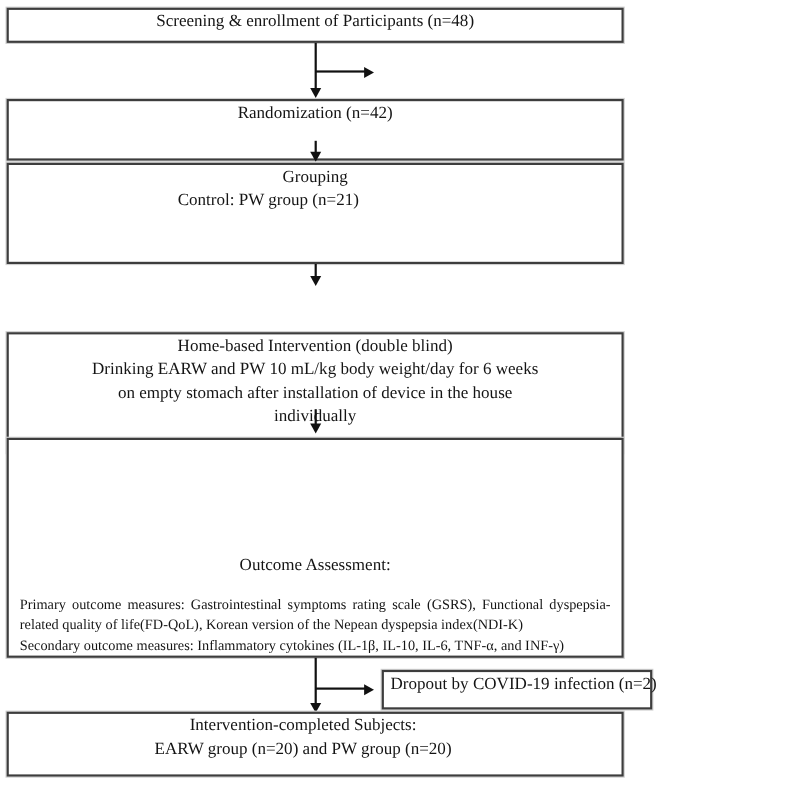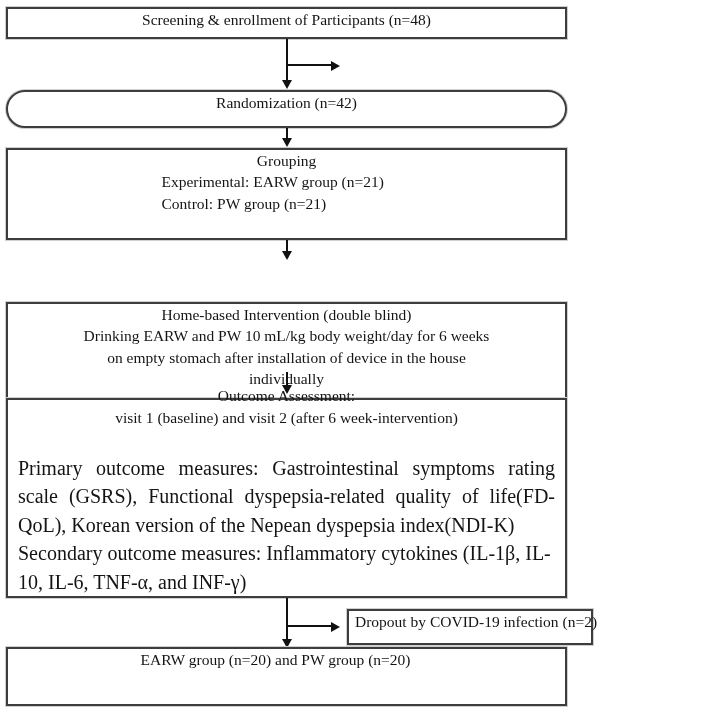--- a/index.html
+++ b/index.html
@@ -40,44 +40,44 @@
     text-align: center;
     white-space: nowrap;
   }
 
   
   .main-col  { left: 6px;  width: 561px; }
   .side-col  { left: 347px; width: 246px; }
 
   #box-screening    { top: 7px;   height: 32px; }
   #box-withdrawal   { top: 48px;  height: 36px; }
-  #box-random       { top: 90px;  height: 38px; border-radius: 19px; }
+  #box-random       { top: 90px;  height: 56px; }
   #box-grouping     { top: 148px; height: 92px; font-family: Liberation Serif, serif; }
   #box-intervention { top: 262px; height: 110px; margin-top: 40px; }
   #box-outcome      { top: 398px; height: 200px;
                       justify-content: flex-end; padding: 9px 10px 0 10px; }
   #box-dropout      { top: 609px; height: 36px; }
   #box-completed    { top: 647px; height: 59px; }
 
   
   .block-center {
     display: block;
     margin: 0 auto;
     text-align: left;
     white-space: nowrap;
   }
   #box-grouping .block-center { width: 250px; }
 
   
   .outcome-head .line { text-align: center; }
   .outcome-body {
-    margin-top: 26px;
+    margin-top: 16px;
     text-align: justify;
     text-justify: inter-word;
-    font-size: 20px;
+    font-size: 13px;
     line-height: 1.42;
   }
   .outcome-body p { margin: 0; }
   .outcome-body .nojust { text-align: left; }
 
   
   #box-completed .line { padding-right: 22px; }
   #box-dropout .line,
   #box-withdrawal .line { padding-left: 6px; }
 
@@ -125,55 +125,54 @@
 
   <div class="node main-col" id="box-random">
     <span class="line">Randomization (n=42)</span>
   </div>
 
   <div class="vline" style="left:286px; top:128px; height:12px;"></div>
   <div class="arrow-down" style="left:281.5px; top:138px;"></div>
 
   <div class="node main-col" id="box-grouping">
     <span class="line">Grouping</span>
-    <span class="block-center">Experimental: EARW group (n=21)</span>
     <span class="block-center">Control: PW group (n=21)</span>
   </div>
 
   <div class="vline" style="left:286px; top:240px; height:13px;"></div>
   <div class="arrow-down" style="left:281.5px; top:251px;"></div>
 
   <div class="node main-col" id="box-intervention">
     <span class="line">Home-based Intervention (double blind)</span>
     <span class="line">Drinking EARW and PW 10 mL/kg body weight/day for 6 weeks</span>
     <span class="line">on empty stomach after installation of device in the house</span>
     <span class="line">individually</span>
   </div>
 
   <div class="vline" style="left:286px; top:372px; height:14px;"></div>
   <div class="arrow-down" style="left:281.5px; top:385px;"></div>
 
   <div class="node main-col" id="box-outcome">
     <div class="outcome-head">
       <span class="line">Outcome Assessment:</span>
-      <span class="line">visit 1 (baseline) and visit 2 (after 6 week-intervention)</span>
     </div>
     <div class="outcome-body">
       <p>Primary outcome measures: Gastrointestinal symptoms rating scale (GSRS), Functional dyspepsia-related quality of life(FD-QoL), Korean version of the Nepean dyspepsia index(NDI-K)</p>
       <p class="nojust">Secondary outcome measures: Inflammatory cytokines (IL-1β, IL-10, IL-6, TNF-α, and INF-γ)</p>
     </div>
   </div>
 
   <div class="vline" style="left:286px; top:598px; height:43px;"></div>
   <div class="arrow-down" style="left:281.5px; top:639px;"></div>
 
   <div class="hline" style="left:287px; top:625px; width:45px;"></div>
   <div class="arrow-right" style="left:331px; top:621.5px;"></div>
 
   <div class="node side-col" id="box-dropout">
     <span class="line">Dropout by COVID-19 infection (n=2)</span>
   </div>
 
   <div class="node main-col" id="box-completed">
+    <span class="line">Intervention-completed Subjects:</span>
     <span class="line">EARW group (n=20) and PW group (n=20)</span>
   </div>
 
 </div>
 
 </body></html>

